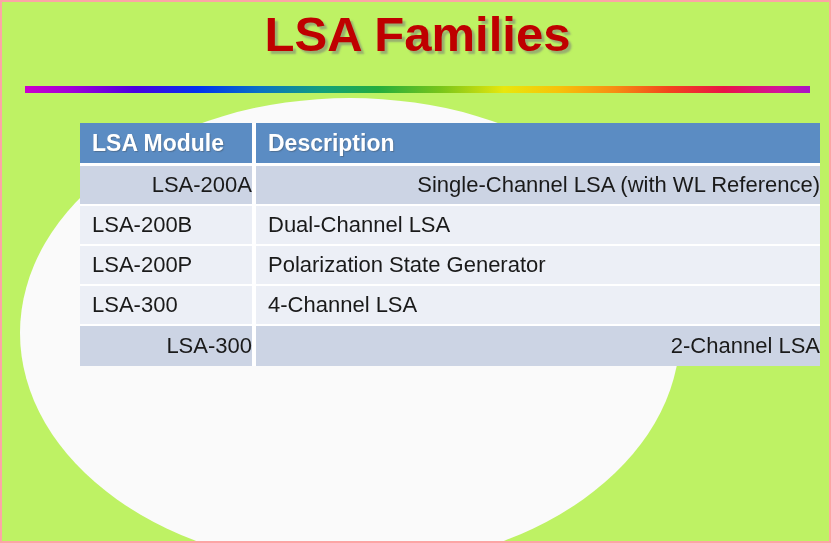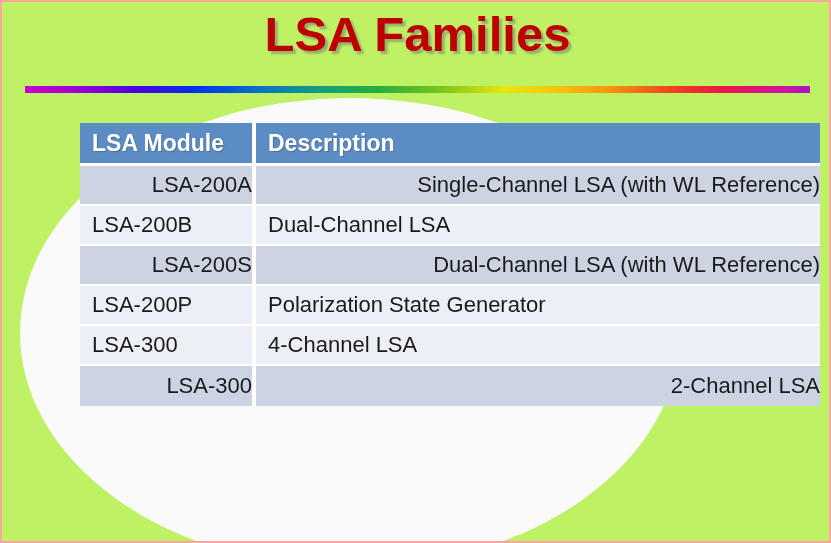--- a/index.html
+++ b/index.html
@@ -141,24 +141,20 @@
       </thead>
       <tbody id="table-body">
           <tr class="odd">
             <td class="col-module">LSA-200A</td>
             <td class="col-desc">Single-Channel LSA (with WL Reference)</td>
           </tr>
           <tr class="even">
             <td class="col-module">LSA-200B</td>
             <td class="col-desc">Dual-Channel LSA</td>
           </tr>
-          <tr class="odd">
-            <td class="col-module">LSA-200S</td>
-            <td class="col-desc">Dual-Channel LSA (with WL Reference)</td>
-          </tr>
           <tr class="even">
             <td class="col-module">LSA-200P</td>
             <td class="col-desc">Polarization State Generator</td>
           </tr>
           <tr class="even">
             <td class="col-module">LSA-300</td>
             <td class="col-desc">4-Channel LSA</td>
           </tr>
           <tr class="odd">
             <td class="col-module">LSA-300</td>

